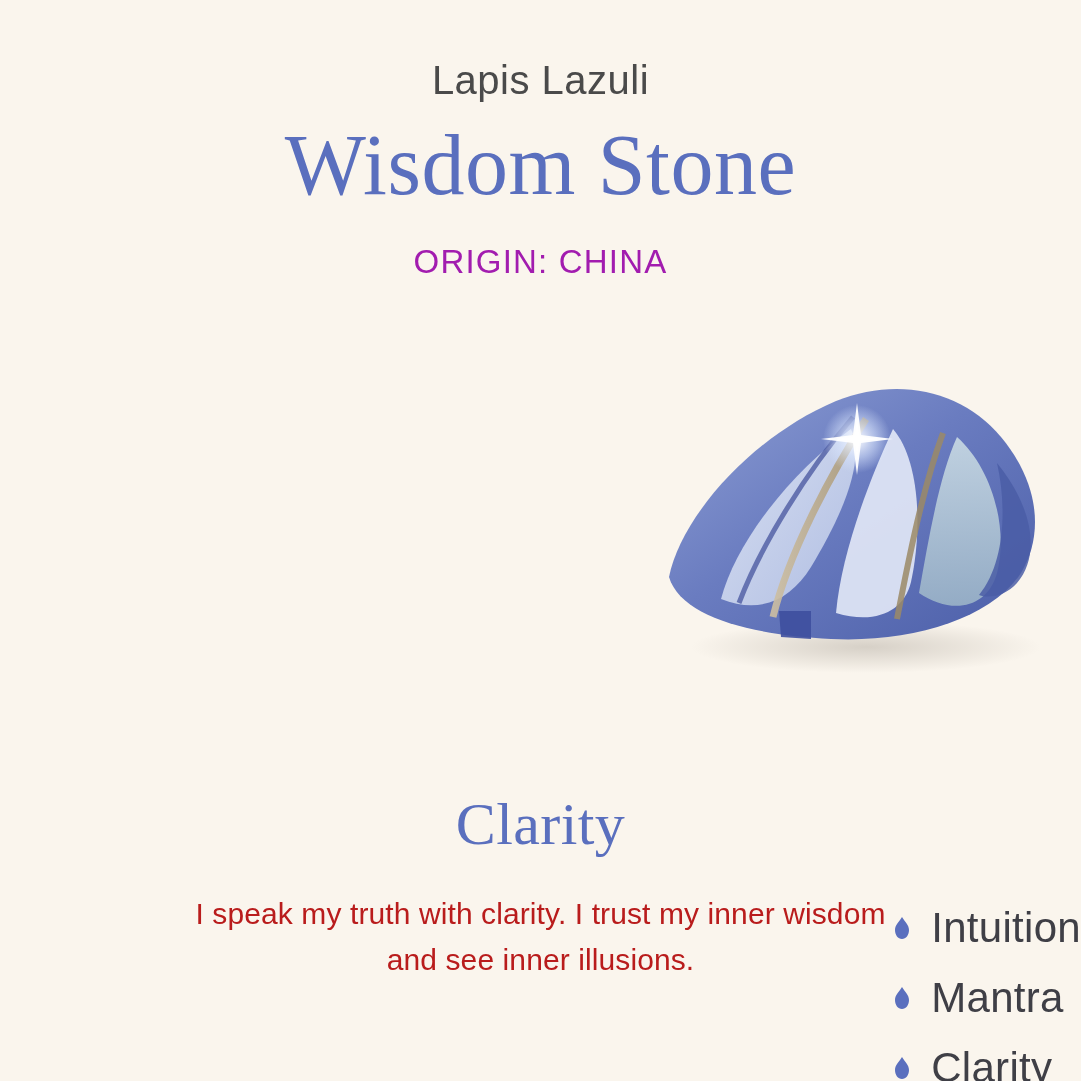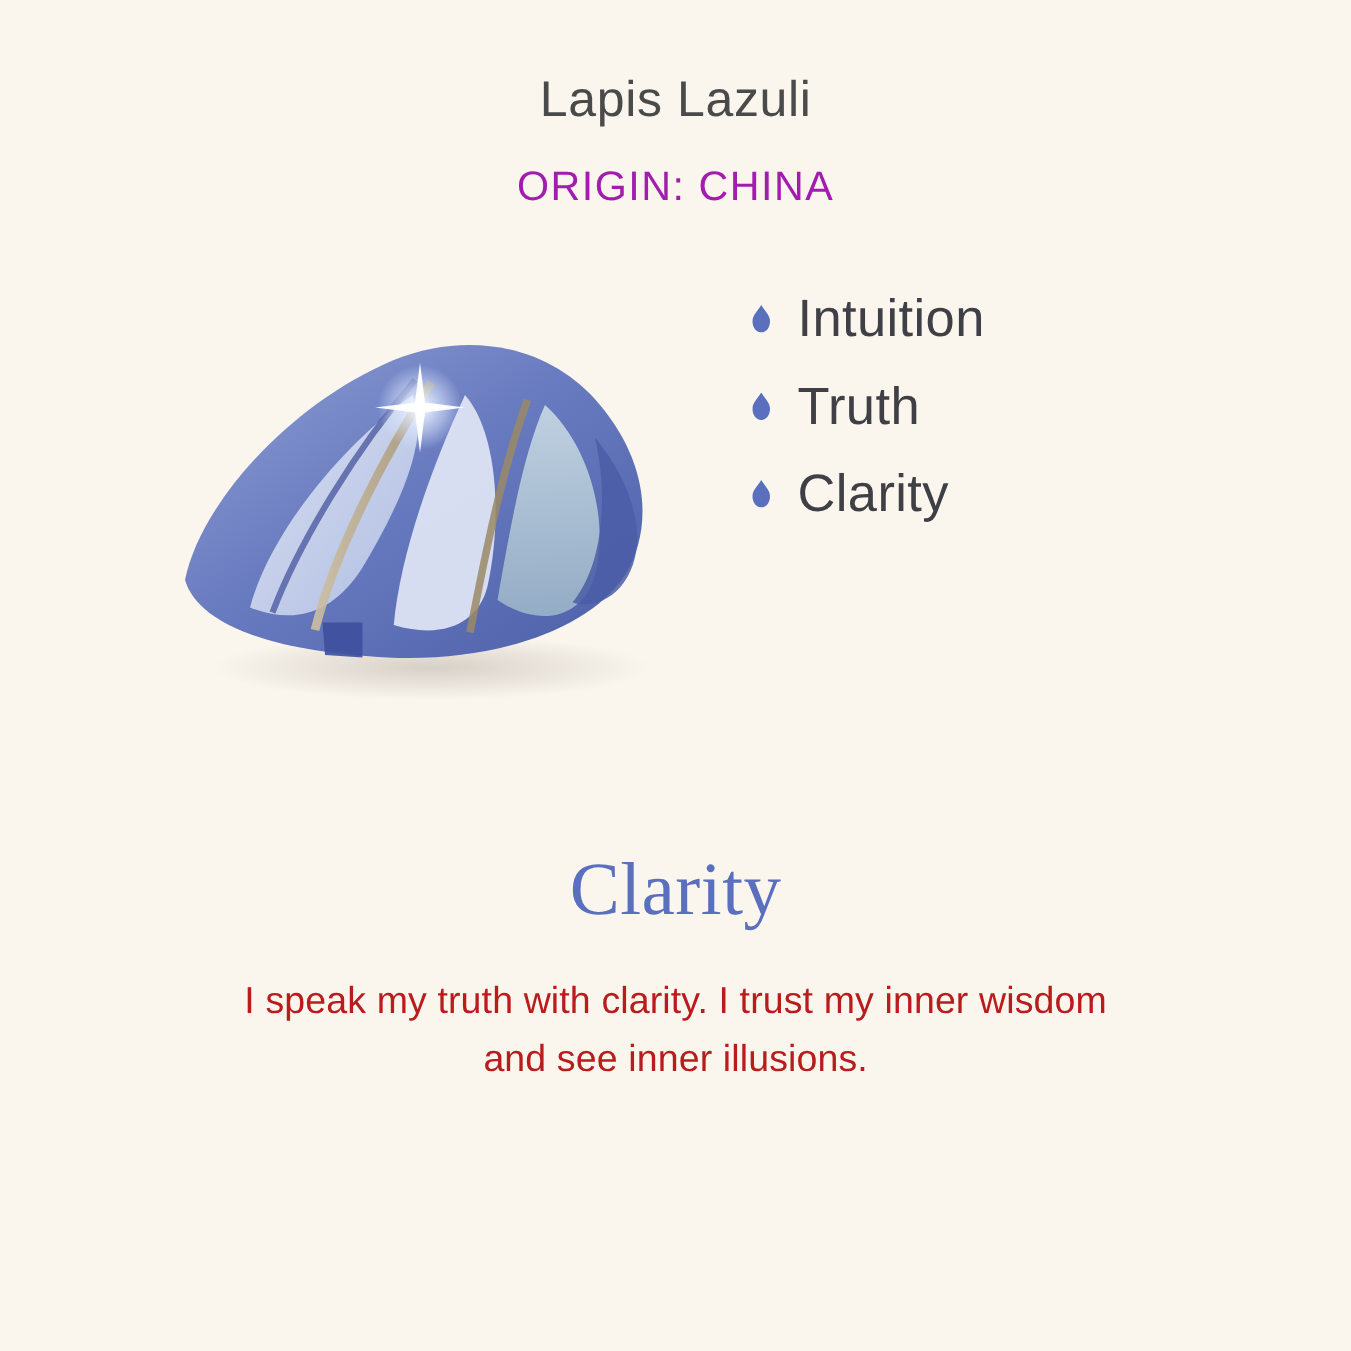--- a/index.html
+++ b/index.html
@@ -51,21 +51,22 @@
     letter-spacing: 1.2px;
     margin-top: 28px;
   }
 
   
   .middle {
     position: relative;
     margin-top: 66px;
     height: 360px;
     display: flex;
-    align-items: flex-start;
+    align-items: flex-end;
+    flex-direction: column;
   }
   .stone-wrap {
     position: relative;
     width: 560px;
     height: 340px;
     flex: 0 0 560px;
   }
   .stone-svg {
     position: absolute;
     left: 140px;
@@ -119,20 +120,21 @@
     letter-spacing: 0.1px;
   }
 </style>
 </head>
 <body>
 
 <div class="card">
 
   <div class="header">
     <div class="subtitle-top">Lapis Lazuli</div>
+    <div class="title-main">Wisdom Stone</div>
     <div class="origin">ORIGIN: CHINA</div>
   </div>
 
   <div class="middle">
 
     <div class="stone-wrap">
       <svg class="stone-svg" width="420" height="320" viewBox="0 0 420 320">
         <defs>
           <linearGradient id="gBody" x1="0" y1="0" x2="1" y2="1">
             <stop offset="0%" stop-color="#8d9ed4"></stop>
@@ -202,21 +204,21 @@
         <svg class="bullet" viewBox="0 0 18 22">
           <path d="M9 0 C 12 5, 16 8, 16 13 C 16 18, 13 22, 9 22 C 5 22, 2 18, 2 13 C 2 8, 6 5, 9 0 Z" fill="#5a6fbe"></path>
         </svg>
         <span class="prop-label">Intuition</span>
       </div>
 
       <div class="prop">
         <svg class="bullet" viewBox="0 0 18 22">
           <path d="M9 0 C 12 5, 16 8, 16 13 C 16 18, 13 22, 9 22 C 5 22, 2 18, 2 13 C 2 8, 6 5, 9 0 Z" fill="#5a6fbe"></path>
         </svg>
-        <span class="prop-label">Truth</span>
+        <span class="prop-label">Mantra</span>
       </div>
 
       <div class="prop">
         <svg class="bullet" viewBox="0 0 18 22">
           <path d="M9 0 C 12 5, 16 8, 16 13 C 16 18, 13 22, 9 22 C 5 22, 2 18, 2 13 C 2 8, 6 5, 9 0 Z" fill="#5a6fbe"></path>
         </svg>
         <span class="prop-label">Clarity</span>
       </div>
 
     </div>

